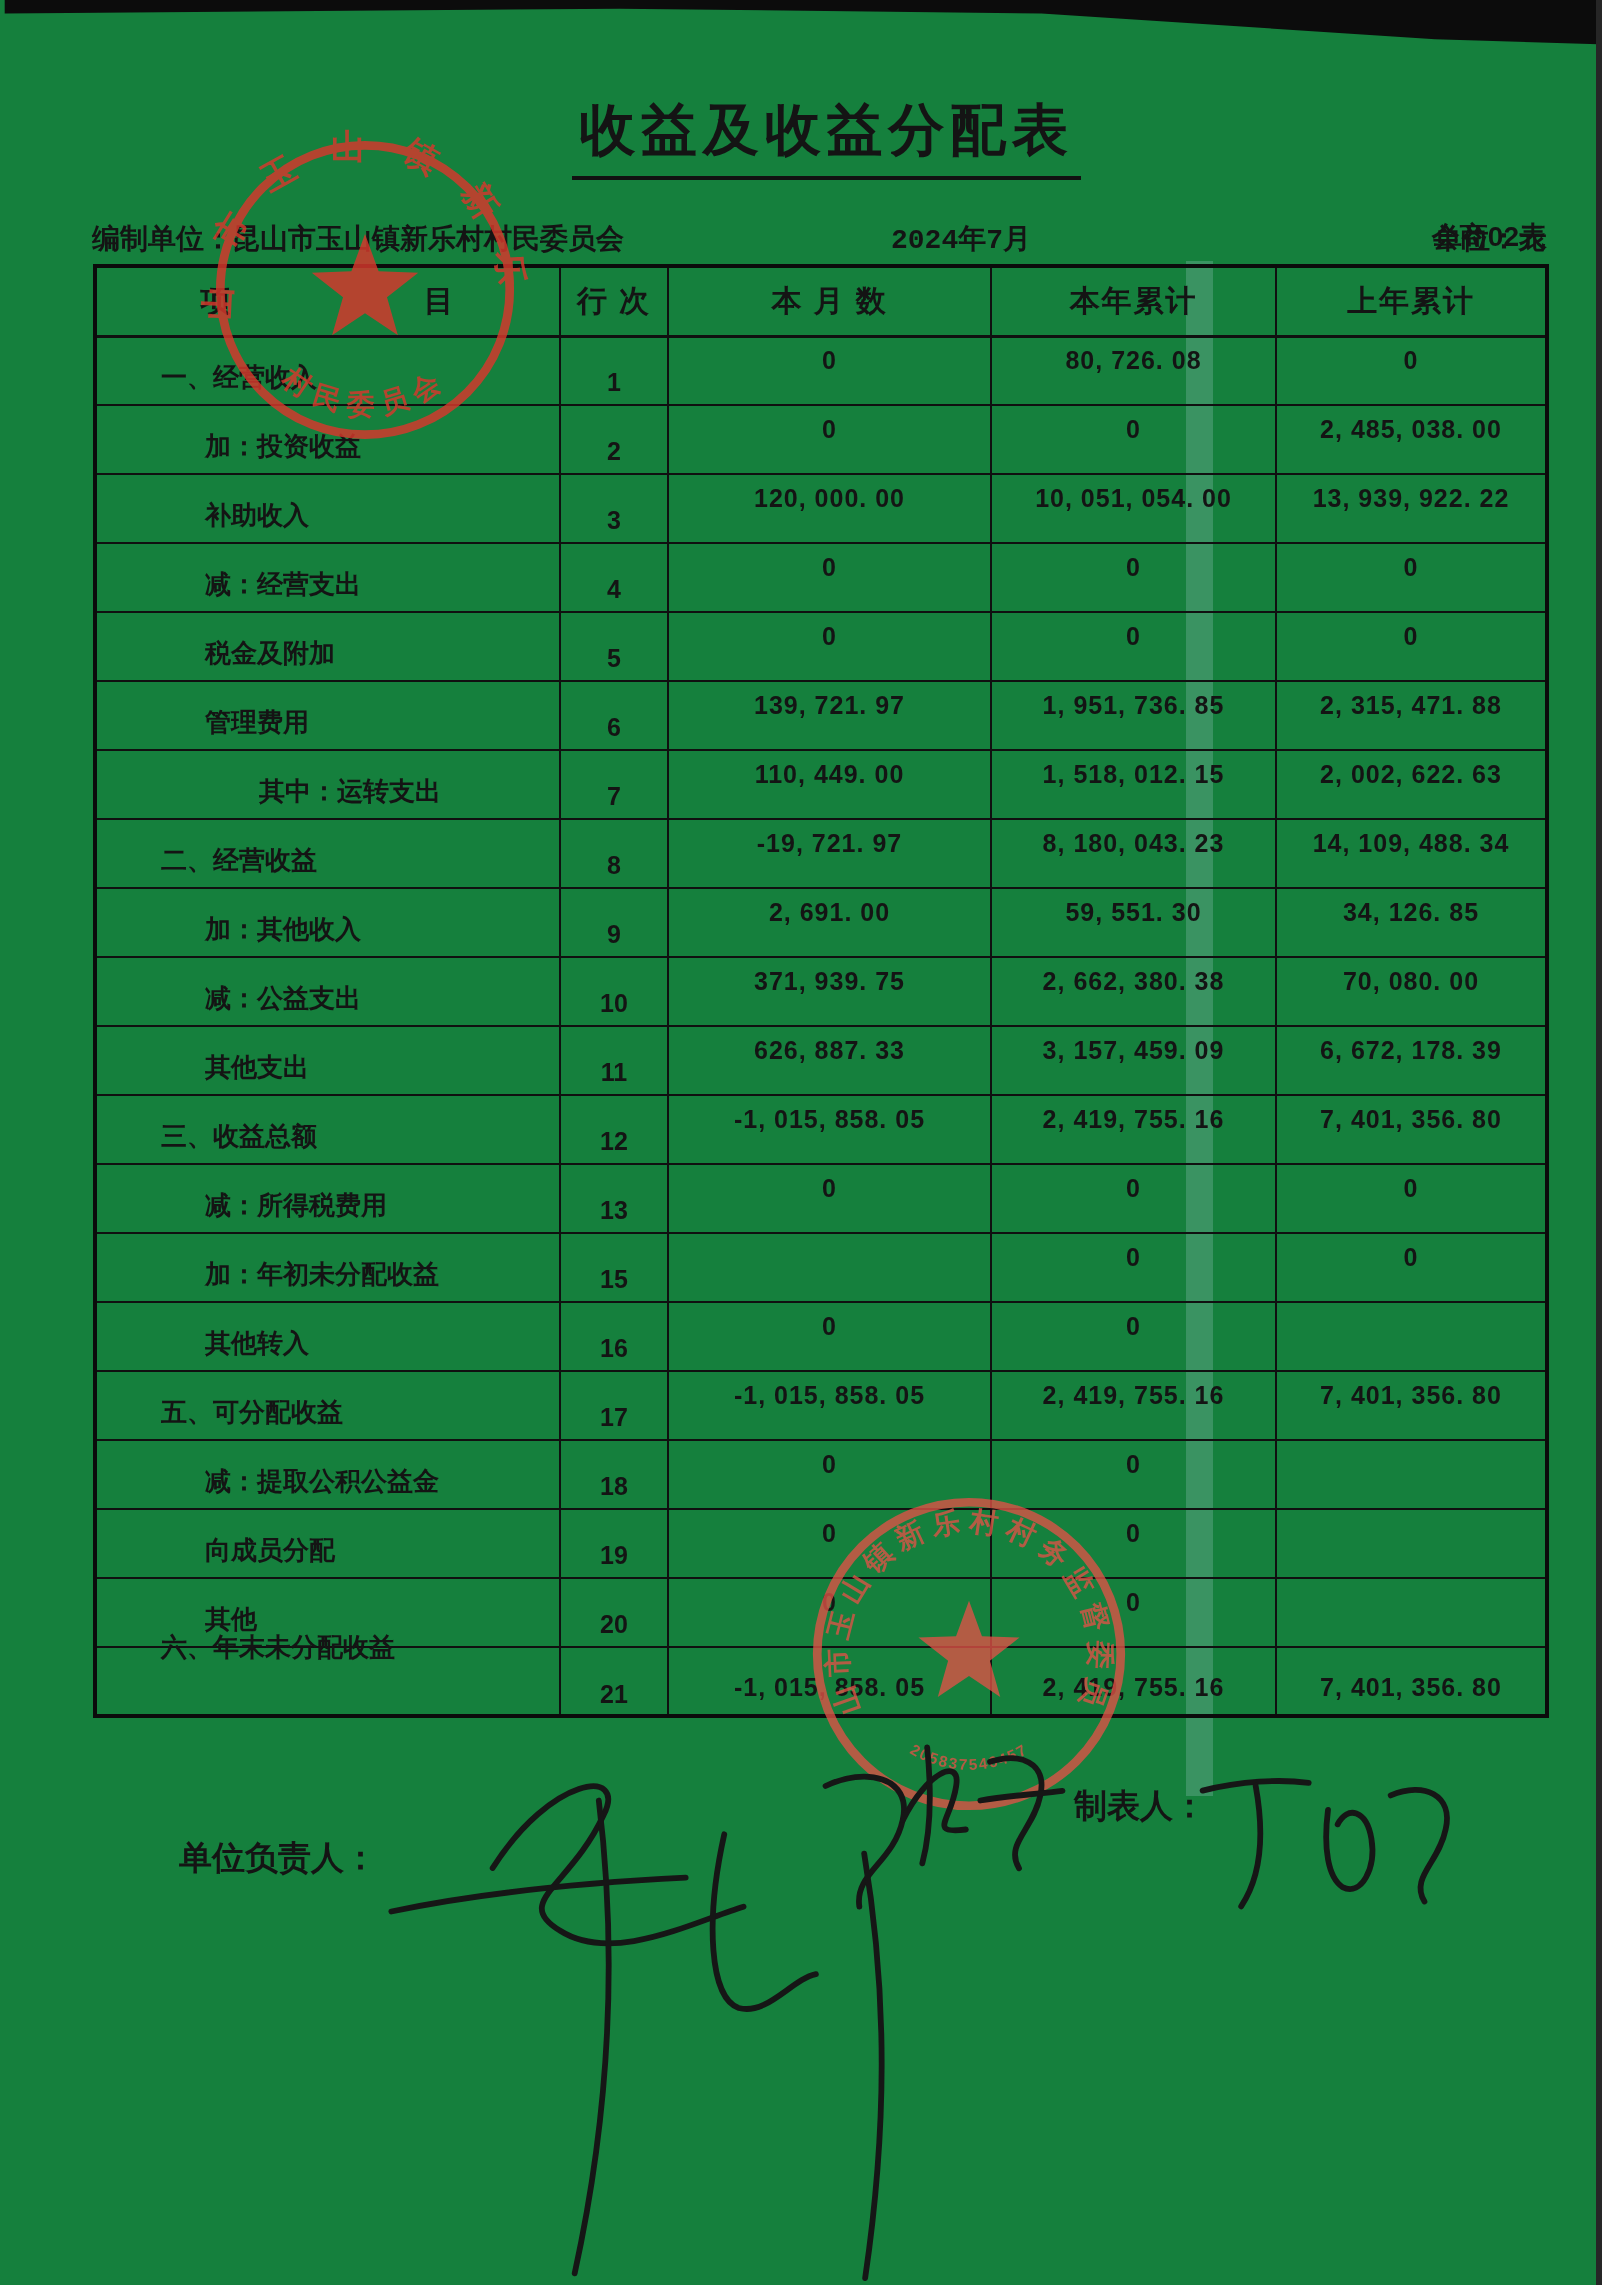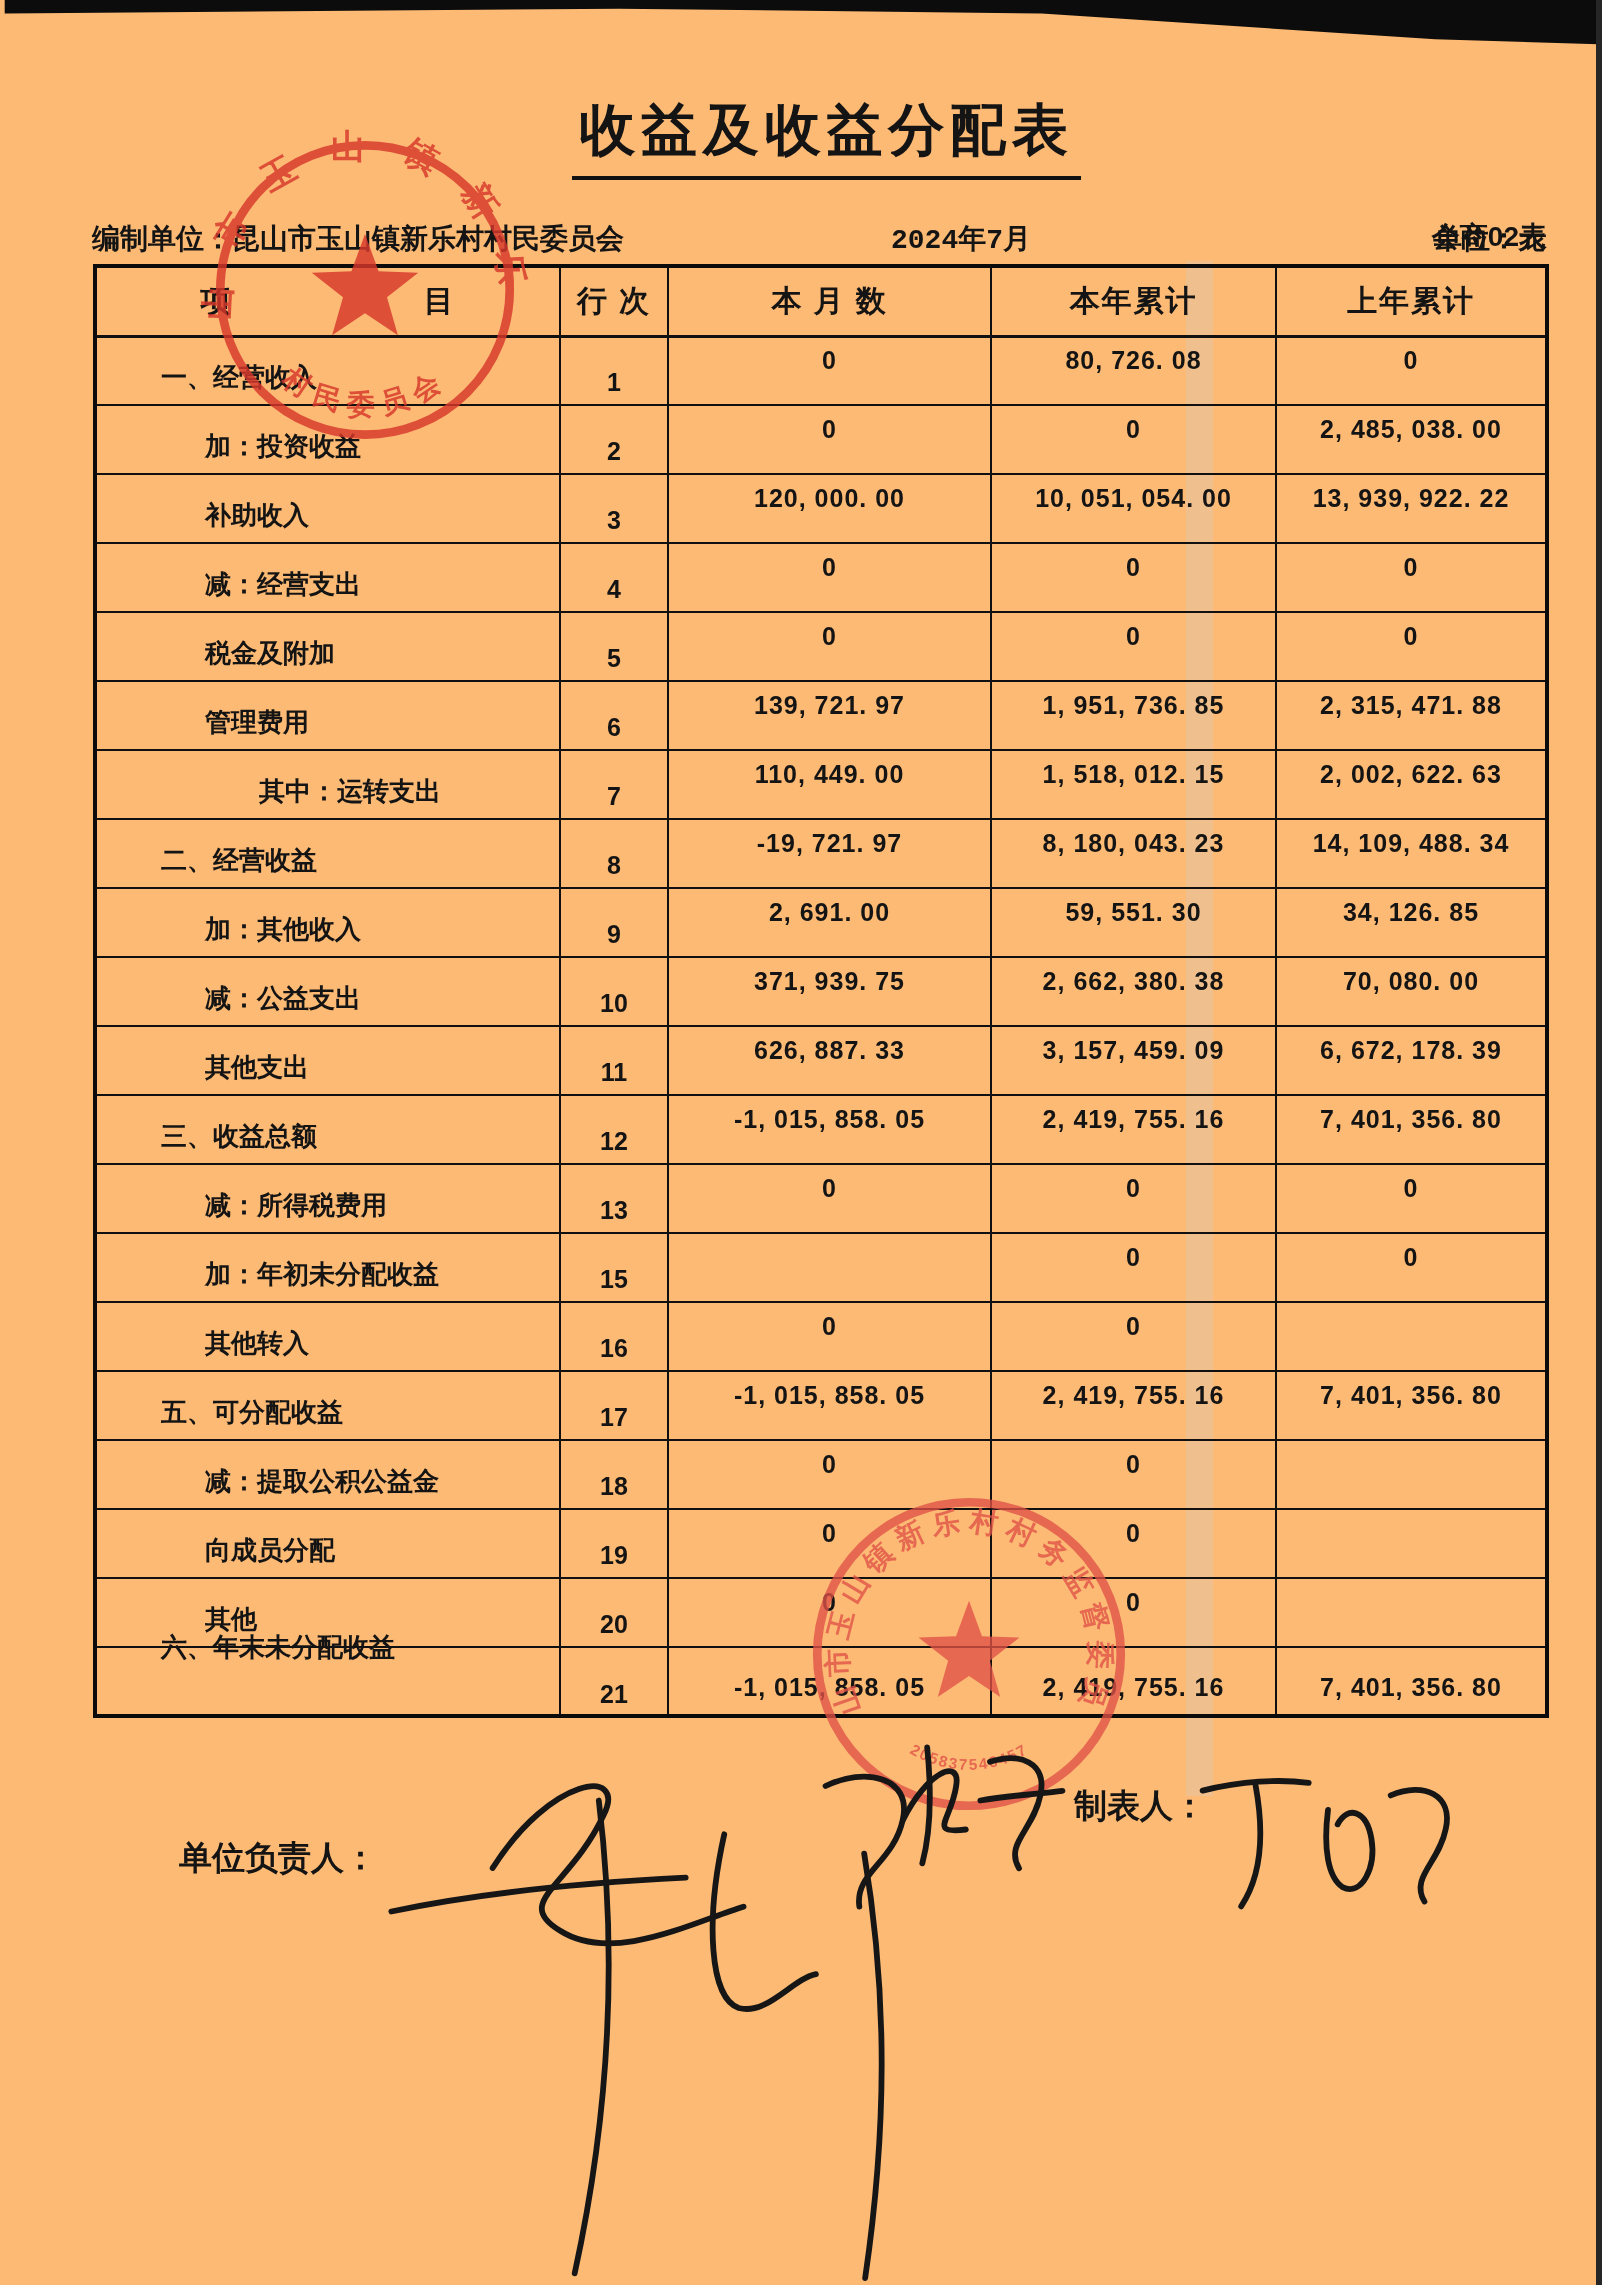--- a/index.html
+++ b/index.html
@@ -1,16 +1,16 @@
 <!DOCTYPE html>
 <html><head>
 <meta charset="utf-8">
 <style>
   html,body{margin:0;padding:0;background:#888;}
-  .page{position:relative;width:1603px;height:2285px;background:#fdba74;overflow:hidden;
+  .page{position:relative;width:1603px;height:2285px;background:#15803d;overflow:hidden;
         font-family:"Liberation Sans","DejaVu Sans",sans-serif;color:#141414;}
   
   .scan-top{position:absolute;top:0;left:0;z-index:40;pointer-events:none;}
   .scan-right{position:absolute;top:0;right:0;width:6.8px;height:100%;background:#262626;z-index:40;}
   .scan-band{position:absolute;left:1186px;top:261px;width:27px;height:1535px;background:rgba(190,215,233,.22);z-index:5;}
   
   .title-wrap{position:absolute;top:93px;left:0;width:100%;text-align:center;transform:translateX(25px);z-index:6;}
   .title{display:inline-block;font-size:56px;font-weight:bold;letter-spacing:5.8px;
          border-bottom:4.8px solid #111;padding:0 7.7px 6.8px 7.7px;}
   .form-code{position:absolute;top:218px;right:56px;font-size:28px;font-weight:bold;z-index:6;}

